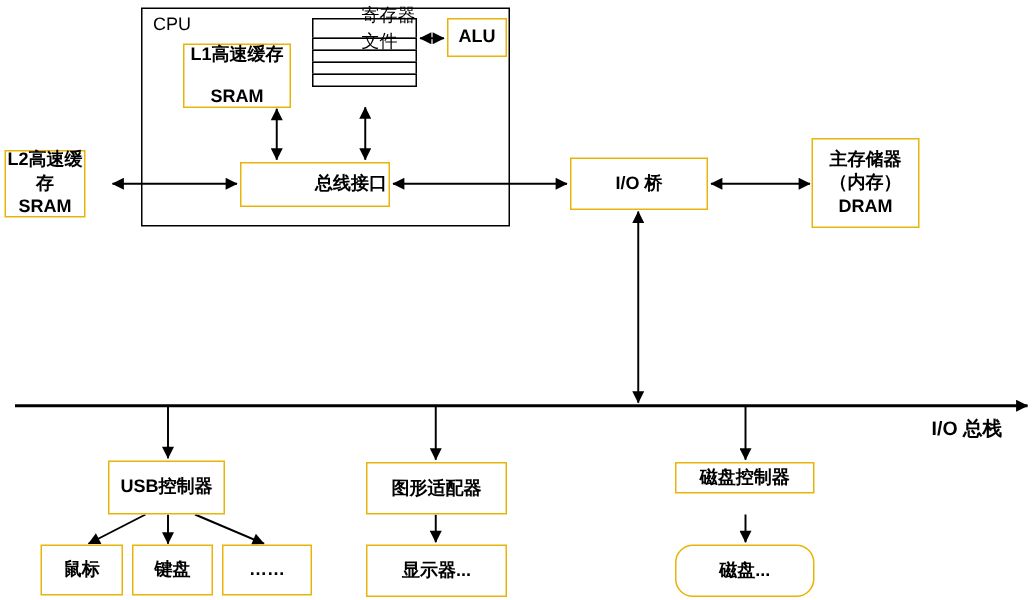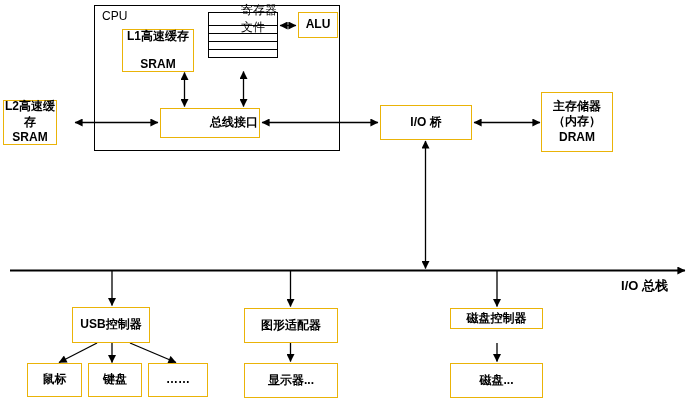--- a/index.html
+++ b/index.html
@@ -123,17 +123,17 @@
   </div>
   <div class="box" style="left:88px;top:363px;width:54px;height:34px;">
     <span>键盘</span>
   </div>
   <div class="box" style="left:148px;top:363px;width:60px;height:34px;">
     <span>……</span>
   </div>
   <div class="box" style="left:244px;top:363px;width:94px;height:35px;">
     <span>显示器...</span>
   </div>
-  <div class="box" style="left:450px;top:363px;width:93px;height:35px;">
+  <div class="box" style="left:450px;top:363px;width:93px;height:35px;border-radius:12px;">
     <span>磁盘...</span>
   </div>
 
 </div>
 
 </body></html>

